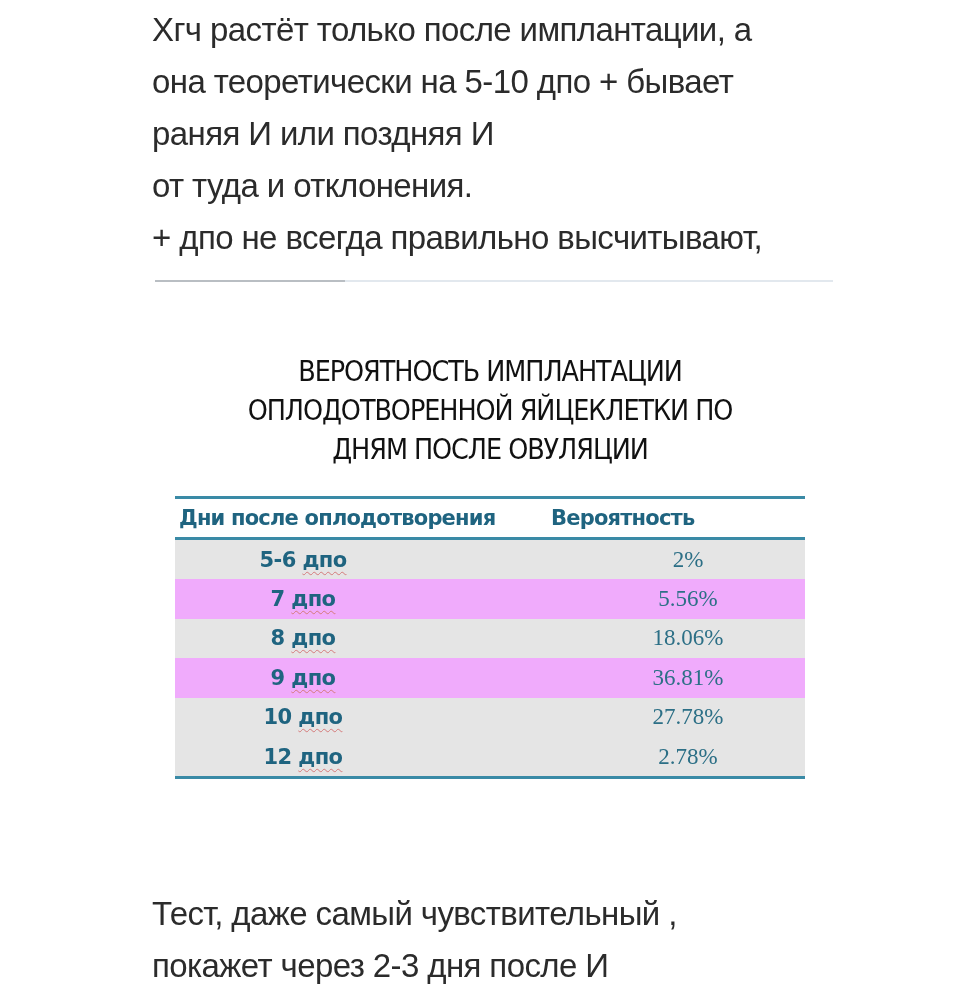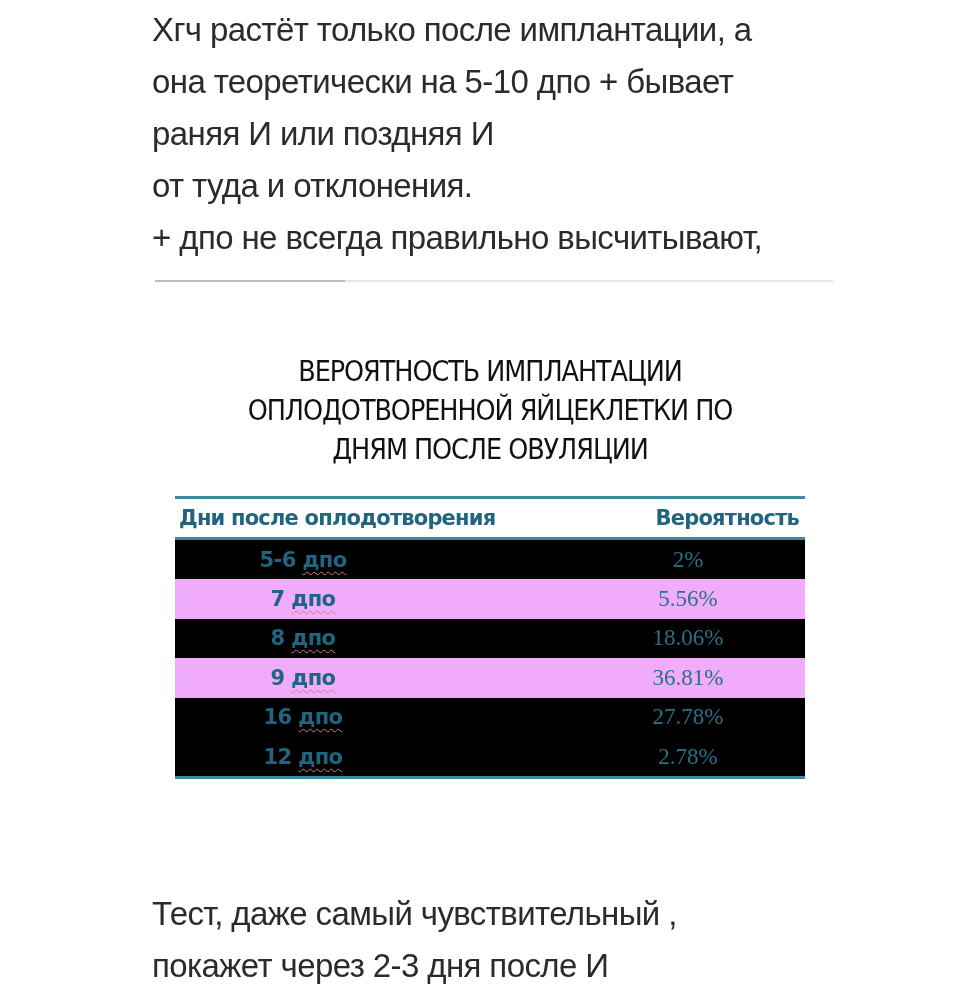--- a/index.html
+++ b/index.html
@@ -83,28 +83,28 @@
       height: 38px;
       padding: 0;
       color: #1f6480;
       font-family: "DejaVu Sans", sans-serif;
       font-weight: bold;
       font-size: 21px;
       letter-spacing: -0.8px;
       vertical-align: middle;
     }
     .prob-table th.col-days { width: 60%; text-align: left; padding-left: 4px; }
-    .prob-table th.col-prob { width: 40%; text-align: right; padding-right: 6px; }
+    .prob-table th.col-prob { width: 40%; text-align: left; padding-right: 6px; }
     .prob-table td {
       height: 39.4px;
       padding: 0;
       vertical-align: middle;
       font-size: 22px;
     }
-    .prob-table tbody tr.shaded { background: #000000; }
+    .prob-table tbody tr.shaded { background: #e5e5e5; }
     .prob-table tbody tr.plain { background: #f0abfc; }
     .prob-table td.cell-days {
       text-align: center;
       padding-right: 120px;
       color: #1f6480;
       font-family: "DejaVu Sans", sans-serif;
       font-weight: bold;
       font-size: 21px;
       letter-spacing: -0.6px;
     }
@@ -160,21 +160,21 @@
     </tr>
     <tr class="shaded">
       <td class="cell-days"><span>8</span> <span class="unit">дпо</span></td>
       <td class="cell-prob">18.06%</td>
     </tr>
     <tr class="plain">
       <td class="cell-days"><span>9</span> <span class="unit">дпо</span></td>
       <td class="cell-prob">36.81%</td>
     </tr>
     <tr class="shaded">
-      <td class="cell-days"><span>16</span> <span class="unit">дпо</span></td>
+      <td class="cell-days"><span>10</span> <span class="unit">дпо</span></td>
       <td class="cell-prob">27.78%</td>
     </tr>
     <tr class="shaded">
       <td class="cell-days"><span>12</span> <span class="unit">дпо</span></td>
       <td class="cell-prob">2.78%</td>
     </tr>
   </tbody>
 </table>
 
 <div class="post-text" id="para-bottom">

